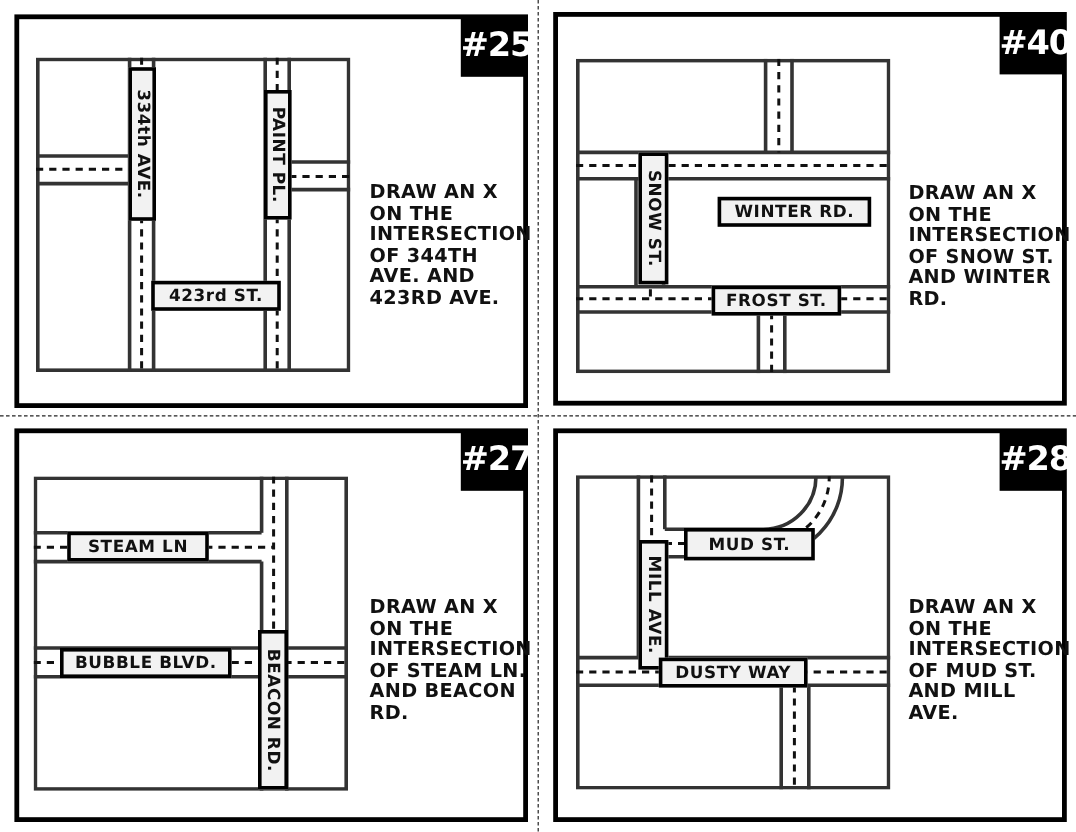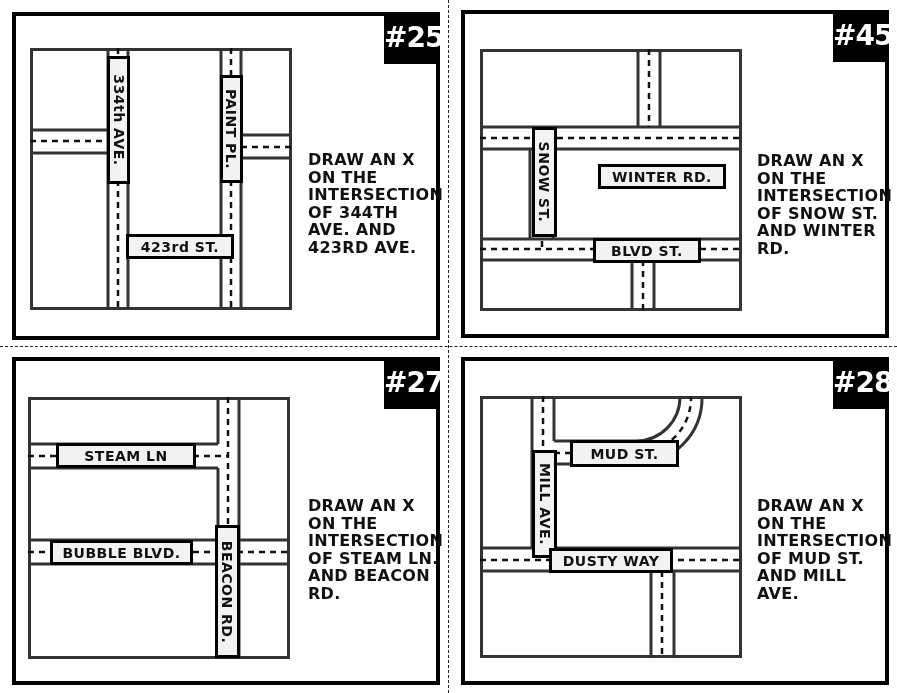--- a/index.html
+++ b/index.html
@@ -63,21 +63,21 @@
   </div>
   <div class="instr" style="left:292px; top:135px;">DRAW AN X
 ON THE
 INTERSECTION
 OF 344TH
 AVE. AND
 423RD AVE.</div>
 </div>
 
 <div class="card" style="left:461px; top:10px;">
-  <div class="badge">#45</div>
+  <div class="badge">#40</div>
   <div class="map" style="left:15px; top:35px;">
     <svg width="262" height="262" viewBox="0 0 262 262">
       <g fill="none" stroke="#333" stroke-width="3">
         <rect x="1.5" y="1.5" width="259" height="259"></rect>
 
         <line x1="0" y1="78" x2="262" y2="78"></line>
           <line x1="0" y1="100" x2="262" y2="100"></line>
 
         <line x1="0" y1="190" x2="262" y2="190"></line>
           <line x1="0" y1="211" x2="262" y2="211"></line>
@@ -99,21 +99,21 @@
         <line x1="62" y1="170" x2="62" y2="200"></line>
       </g>
     </svg>
     <div class="sign v" style="left:52px; top:78px; width:25px; height:110px;">
       <span>SNOW ST.</span>
     </div>
     <div class="sign" style="left:118px; top:78px; width:128px; height:25px;margin-top:37px;">
       <span>WINTER RD.</span>
     </div>
     <div class="sign" style="left:113px; top:189px; width:108px; height:25px;">
-      <span>BLVD ST.</span>
+      <span>FROST ST.</span>
     </div>
   </div>
   <div class="instr" style="left:292px; top:138px;">DRAW AN X
 ON THE
 INTERSECTION
 OF SNOW ST.
 AND WINTER
 RD.</div>
 </div>
 
@@ -133,21 +133,21 @@
 
         <line x1="0" y1="143" x2="262" y2="143"></line>
           <line x1="0" y1="167" x2="262" y2="167"></line>
       </g>
       <g fill="none" stroke="#111" stroke-width="2.5" stroke-dasharray="6,5">
         <line x1="200" y1="0" x2="200" y2="262"></line>
         <line x1="0" y1="59" x2="200" y2="59"></line>
         <line x1="0" y1="155" x2="262" y2="155"></line>
       </g>
     </svg>
-    <div class="sign" style="left:28px; top:46px; width:140px; height:25px;">
+    <div class="sign" style="left:28px; top:46px; width:118px; height:25px;">
       <span>STEAM LN</span>
     </div>
     <div class="sign" style="left:22px; top:143px; width:143px; height:25px;">
       <span>BUBBLE BLVD.</span>
     </div>
     <div class="sign v" style="left:187px; top:128px; width:25px; height:133px;">
       <span>BEACON RD.</span>
     </div>
   </div>
   <div class="instr" style="left:292px; top:136px;">DRAW AN X

